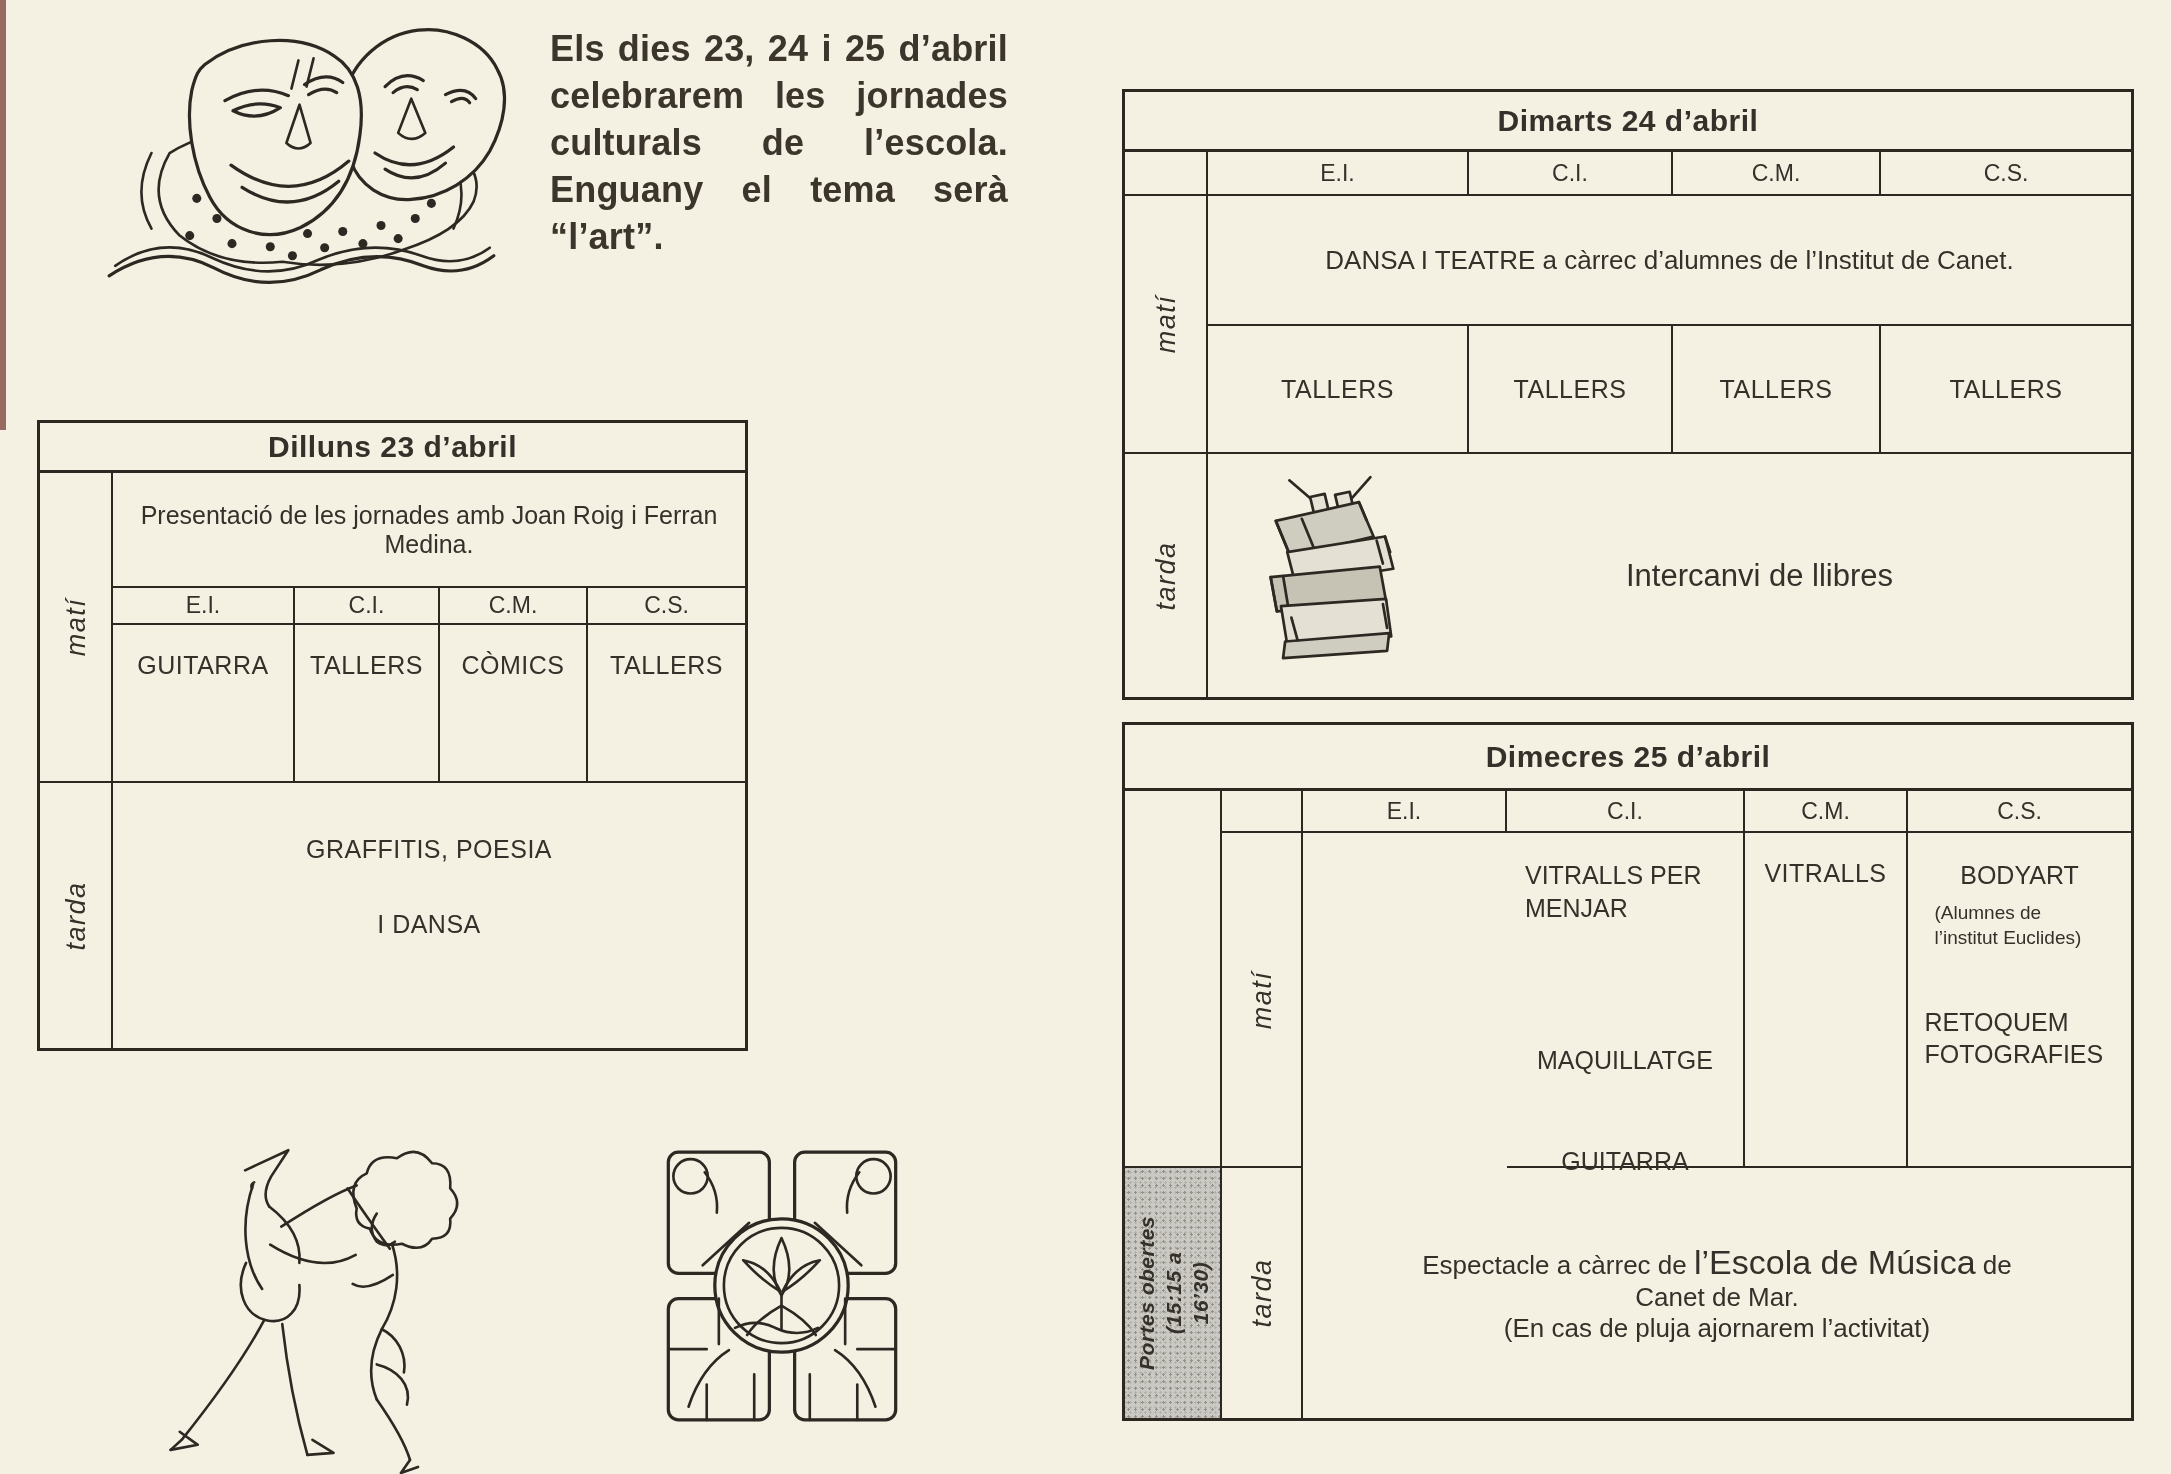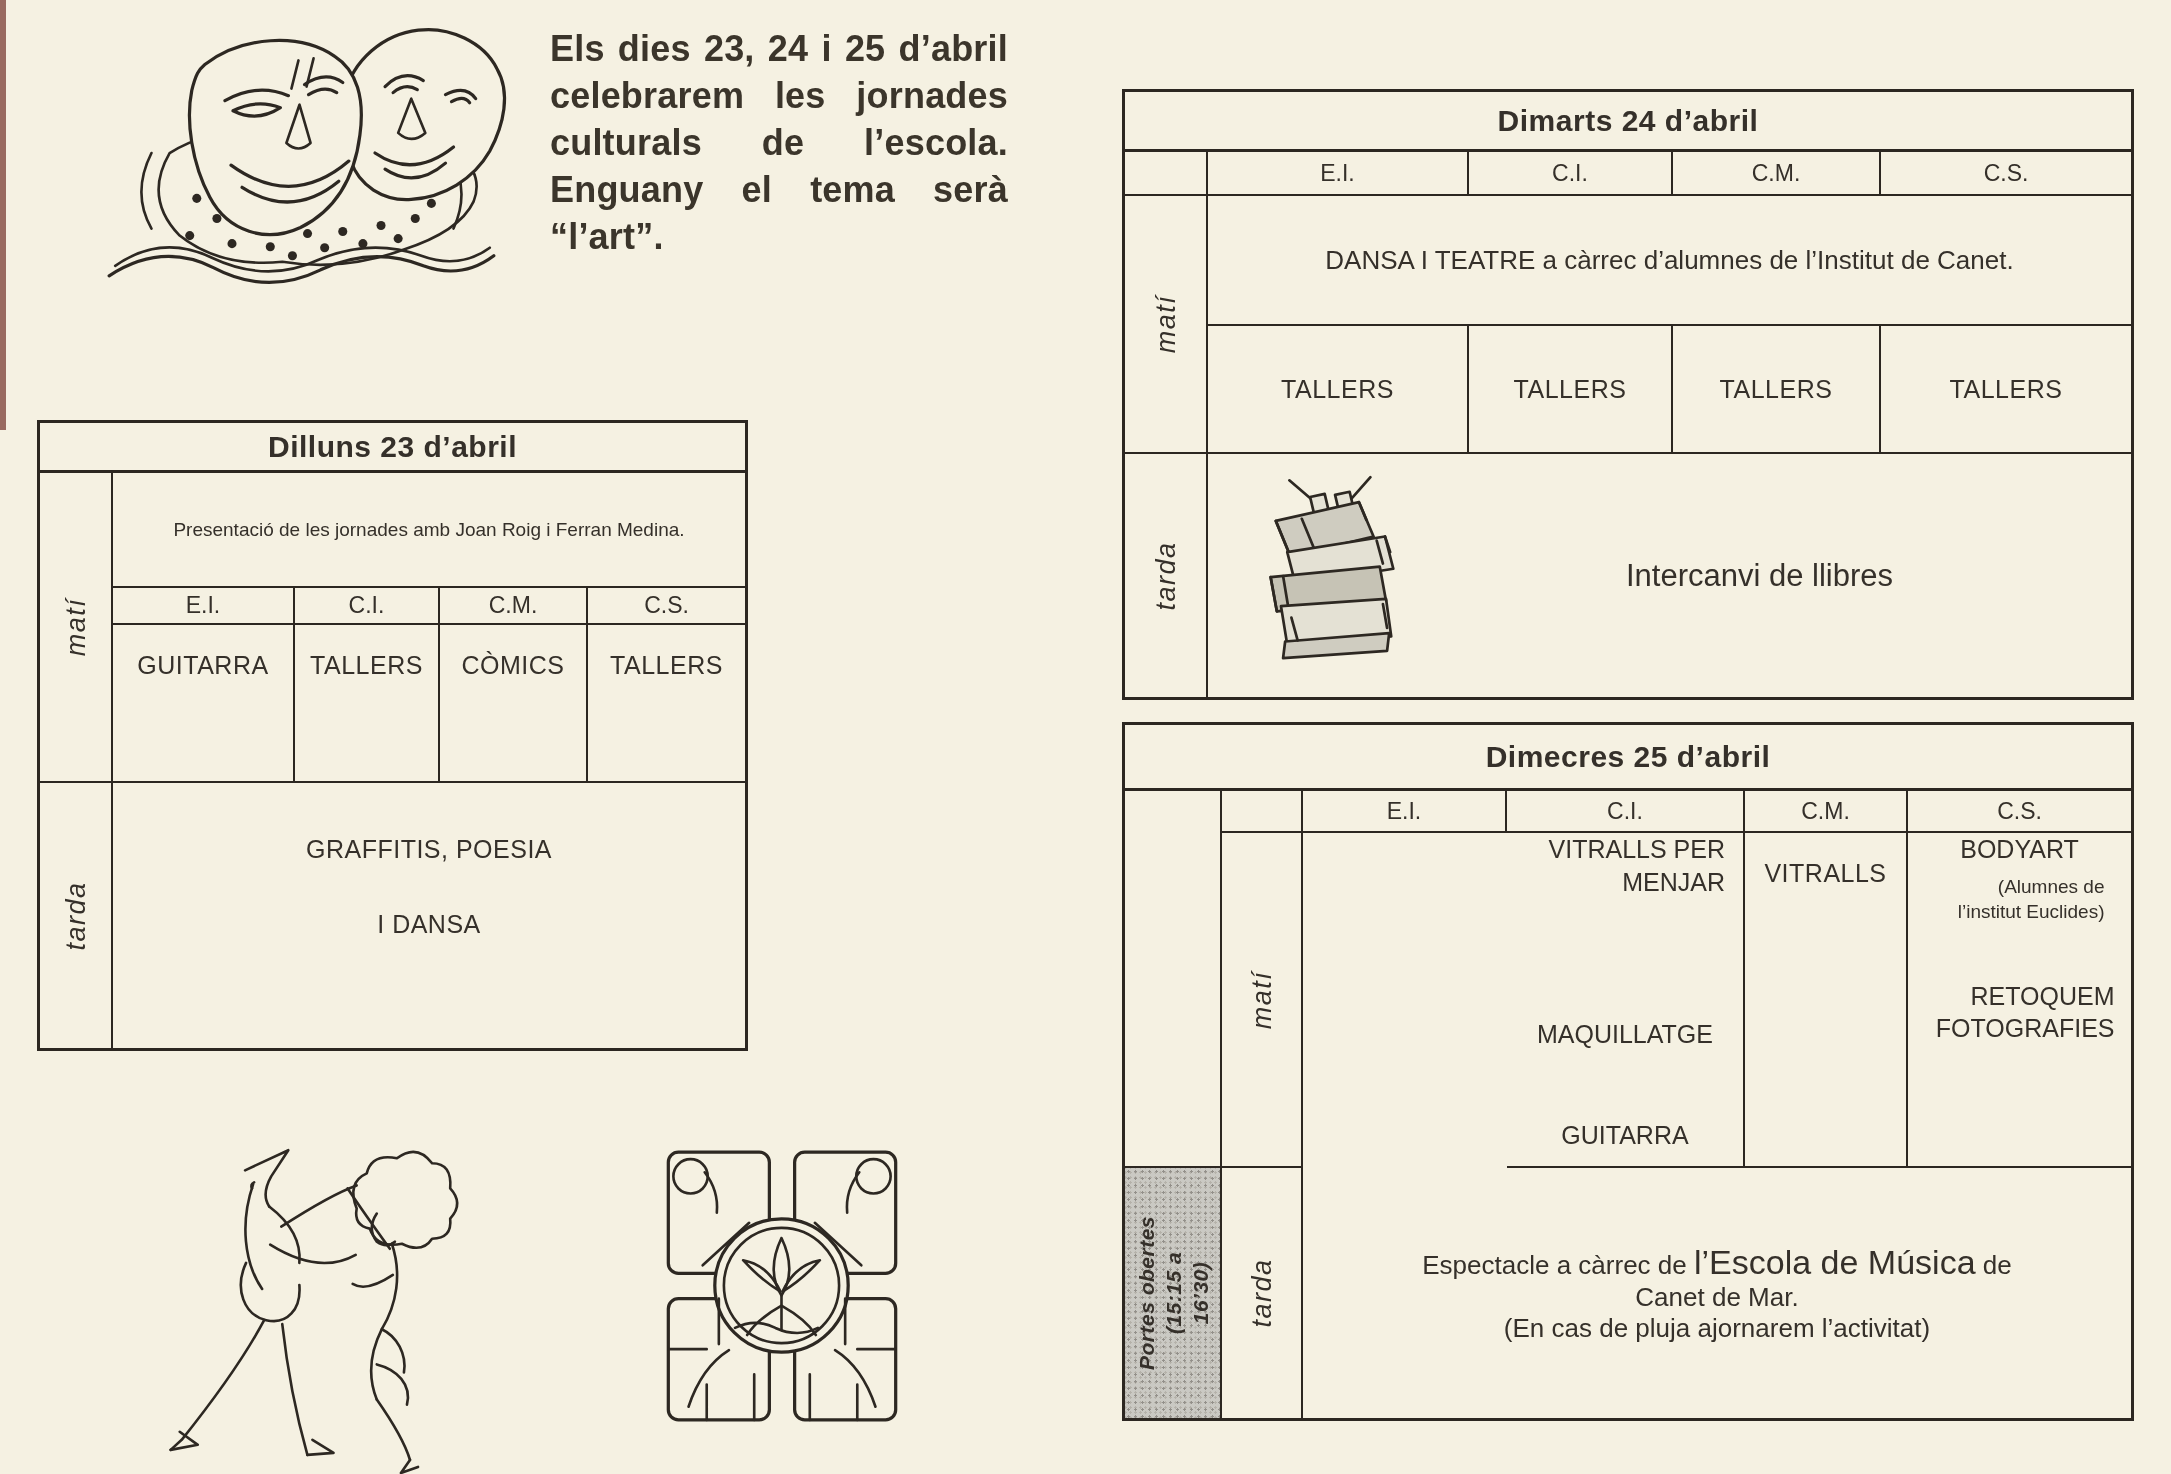--- a/index.html
+++ b/index.html
@@ -35,29 +35,29 @@
          transform:translate(-50%,-50%) rotate(-90deg);
          font-style:italic;font-weight:bold;font-size:21px;line-height:27px;
          text-align:center;letter-spacing:.5px}
   .portes-text span{display:block}
   
   .intro{position:absolute;left:550px;top:25px;width:458px;
          font-size:36px;line-height:47px;font-weight:bold;
          text-align:justify;color:#3b352b;letter-spacing:.2px}
   
   .pres{display:flex;align-items:center;justify-content:center;
-        font-size:19px;text-align:center;padding:3px 14px}
+        font-size:25px;text-align:center;padding:3px 14px}
   .dansa{display:flex;align-items:center;justify-content:center;
          font-size:26px;text-align:center;padding:0 10px}
   .tarda-lines{display:flex;flex-direction:column;align-items:center;
                padding-top:52px;font-size:25px;letter-spacing:.5px}
   .tarda-lines .l2{margin-top:46px}
   .intercanvi{position:absolute;left:240px;right:60px;top:0;bottom:0;
               display:flex;align-items:center;justify-content:center;font-size:31px}
-  .stack{font-size:25px;text-align:right;line-height:33px;
+  .stack{padding-top:26px;font-size:25px;text-align:left;line-height:33px;
          display:flex;flex-direction:column;align-items:center}
   .stack .g1{margin-top:119px}
   .stack .g2{margin-top:68px}
   .sub-note{font-size:19px;line-height:25px;margin-top:8px;max-width:170px}
   .g3{margin-top:56px;line-height:32px}
   .espectacle{display:flex;flex-direction:column;justify-content:center;
               align-items:center;height:100%;font-size:26px;text-align:center;
               padding:6px 30px;box-sizing:border-box}
   .big{font-size:34px}
   .scan-edge{position:absolute;left:0;top:0;width:6px;height:430px;

